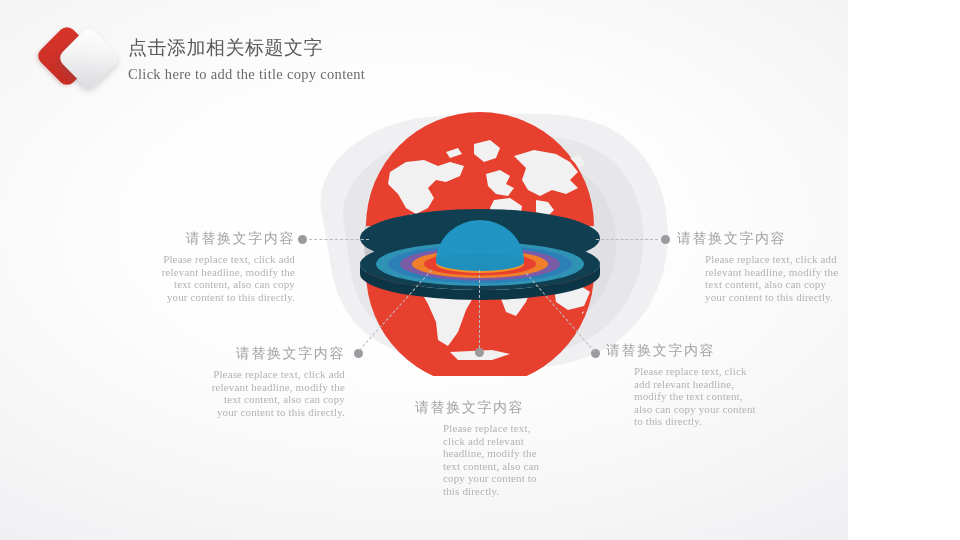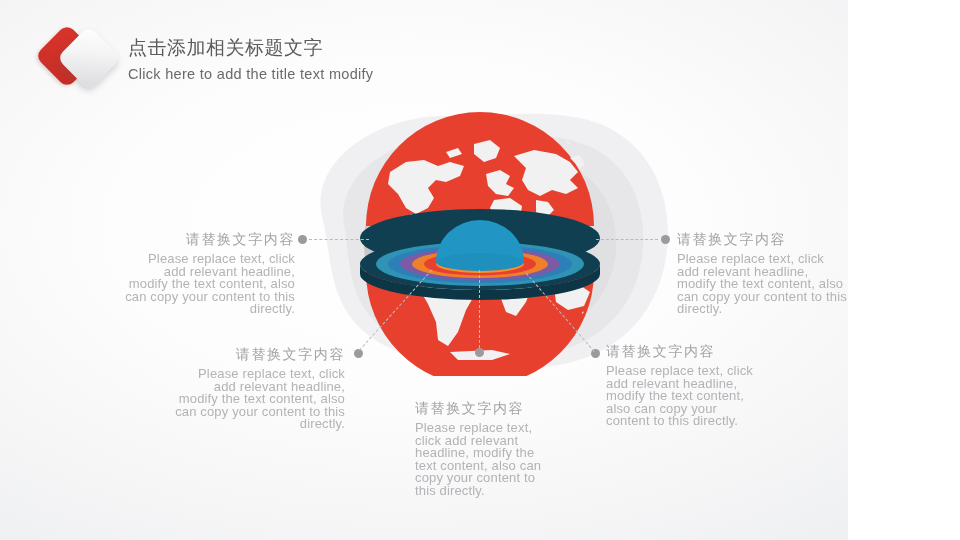--- a/index.html
+++ b/index.html
@@ -13,20 +13,21 @@
     font-family: "Liberation Sans", "DejaVu Sans", sans-serif;
     background: #ffffff;
   }
   #slide {
     position: relative;
     width: 848px;
     height: 540px;
     background:
       radial-gradient(ellipse 85% 75% at 48% 42%, #ffffff 0%, #fdfdfd 40%, #f6f6f7 72%, #eeeff1 100%);
     overflow: hidden;
+    font-family: Liberation Serif, serif;
   }
 
   
   .logo {
     position: absolute;
     left: 40px;
     top: 24px;
     width: 84px;
     height: 70px;
   }
@@ -104,45 +105,46 @@
   
   .callout { position: absolute; }
   .callout .ch {
     font-size: 14px;
     color: #a4a4a8;
     letter-spacing: 1.6px;
     line-height: 18px;
     white-space: nowrap;
   }
   .callout .body {
-    font-size: 13px;
+    font-size: 11px;
     color: #b3b3b7;
     line-height: 12.6px;
     letter-spacing: 0.15px;
     margin-top: 5px;
     text-align: justify;
+    margin-left: 28px;
   }
   .callout.align-right { text-align: right; }
   .callout.align-right .body { text-align: right; }
   .callout.align-left { text-align: left; }
   .callout.align-left .body { text-align: left; }
 </style>
 </head>
 <body>
 
 <div id="slide">
 
   <div class="logo">
     <div class="dia dia-red"></div>
     <div class="dia dia-white"></div>
   </div>
 
   <div class="title-block">
     <div class="title-cn">点击添加相关标题文字</div>
-    <div class="title-en">Click here to add the title text modify</div>
+    <div class="title-en">Click here to add the title copy content</div>
   </div>
 
   <div class="graphic">
     <svg width="404" height="280" viewBox="0 0 404 280" xmlns="http://www.w3.org/2000/svg">
       <defs>
         <clipPath id="clipTop">
           <path d="M202 8 a122 122 0 0 1 122 122 L80 130 A122 122 0 0 1 202 8 Z"></path>
         </clipPath>
         <clipPath id="clipBottom">
           <path d="M80 152 L324 152 A122 122 0 0 1 80 152 Z"></path>

